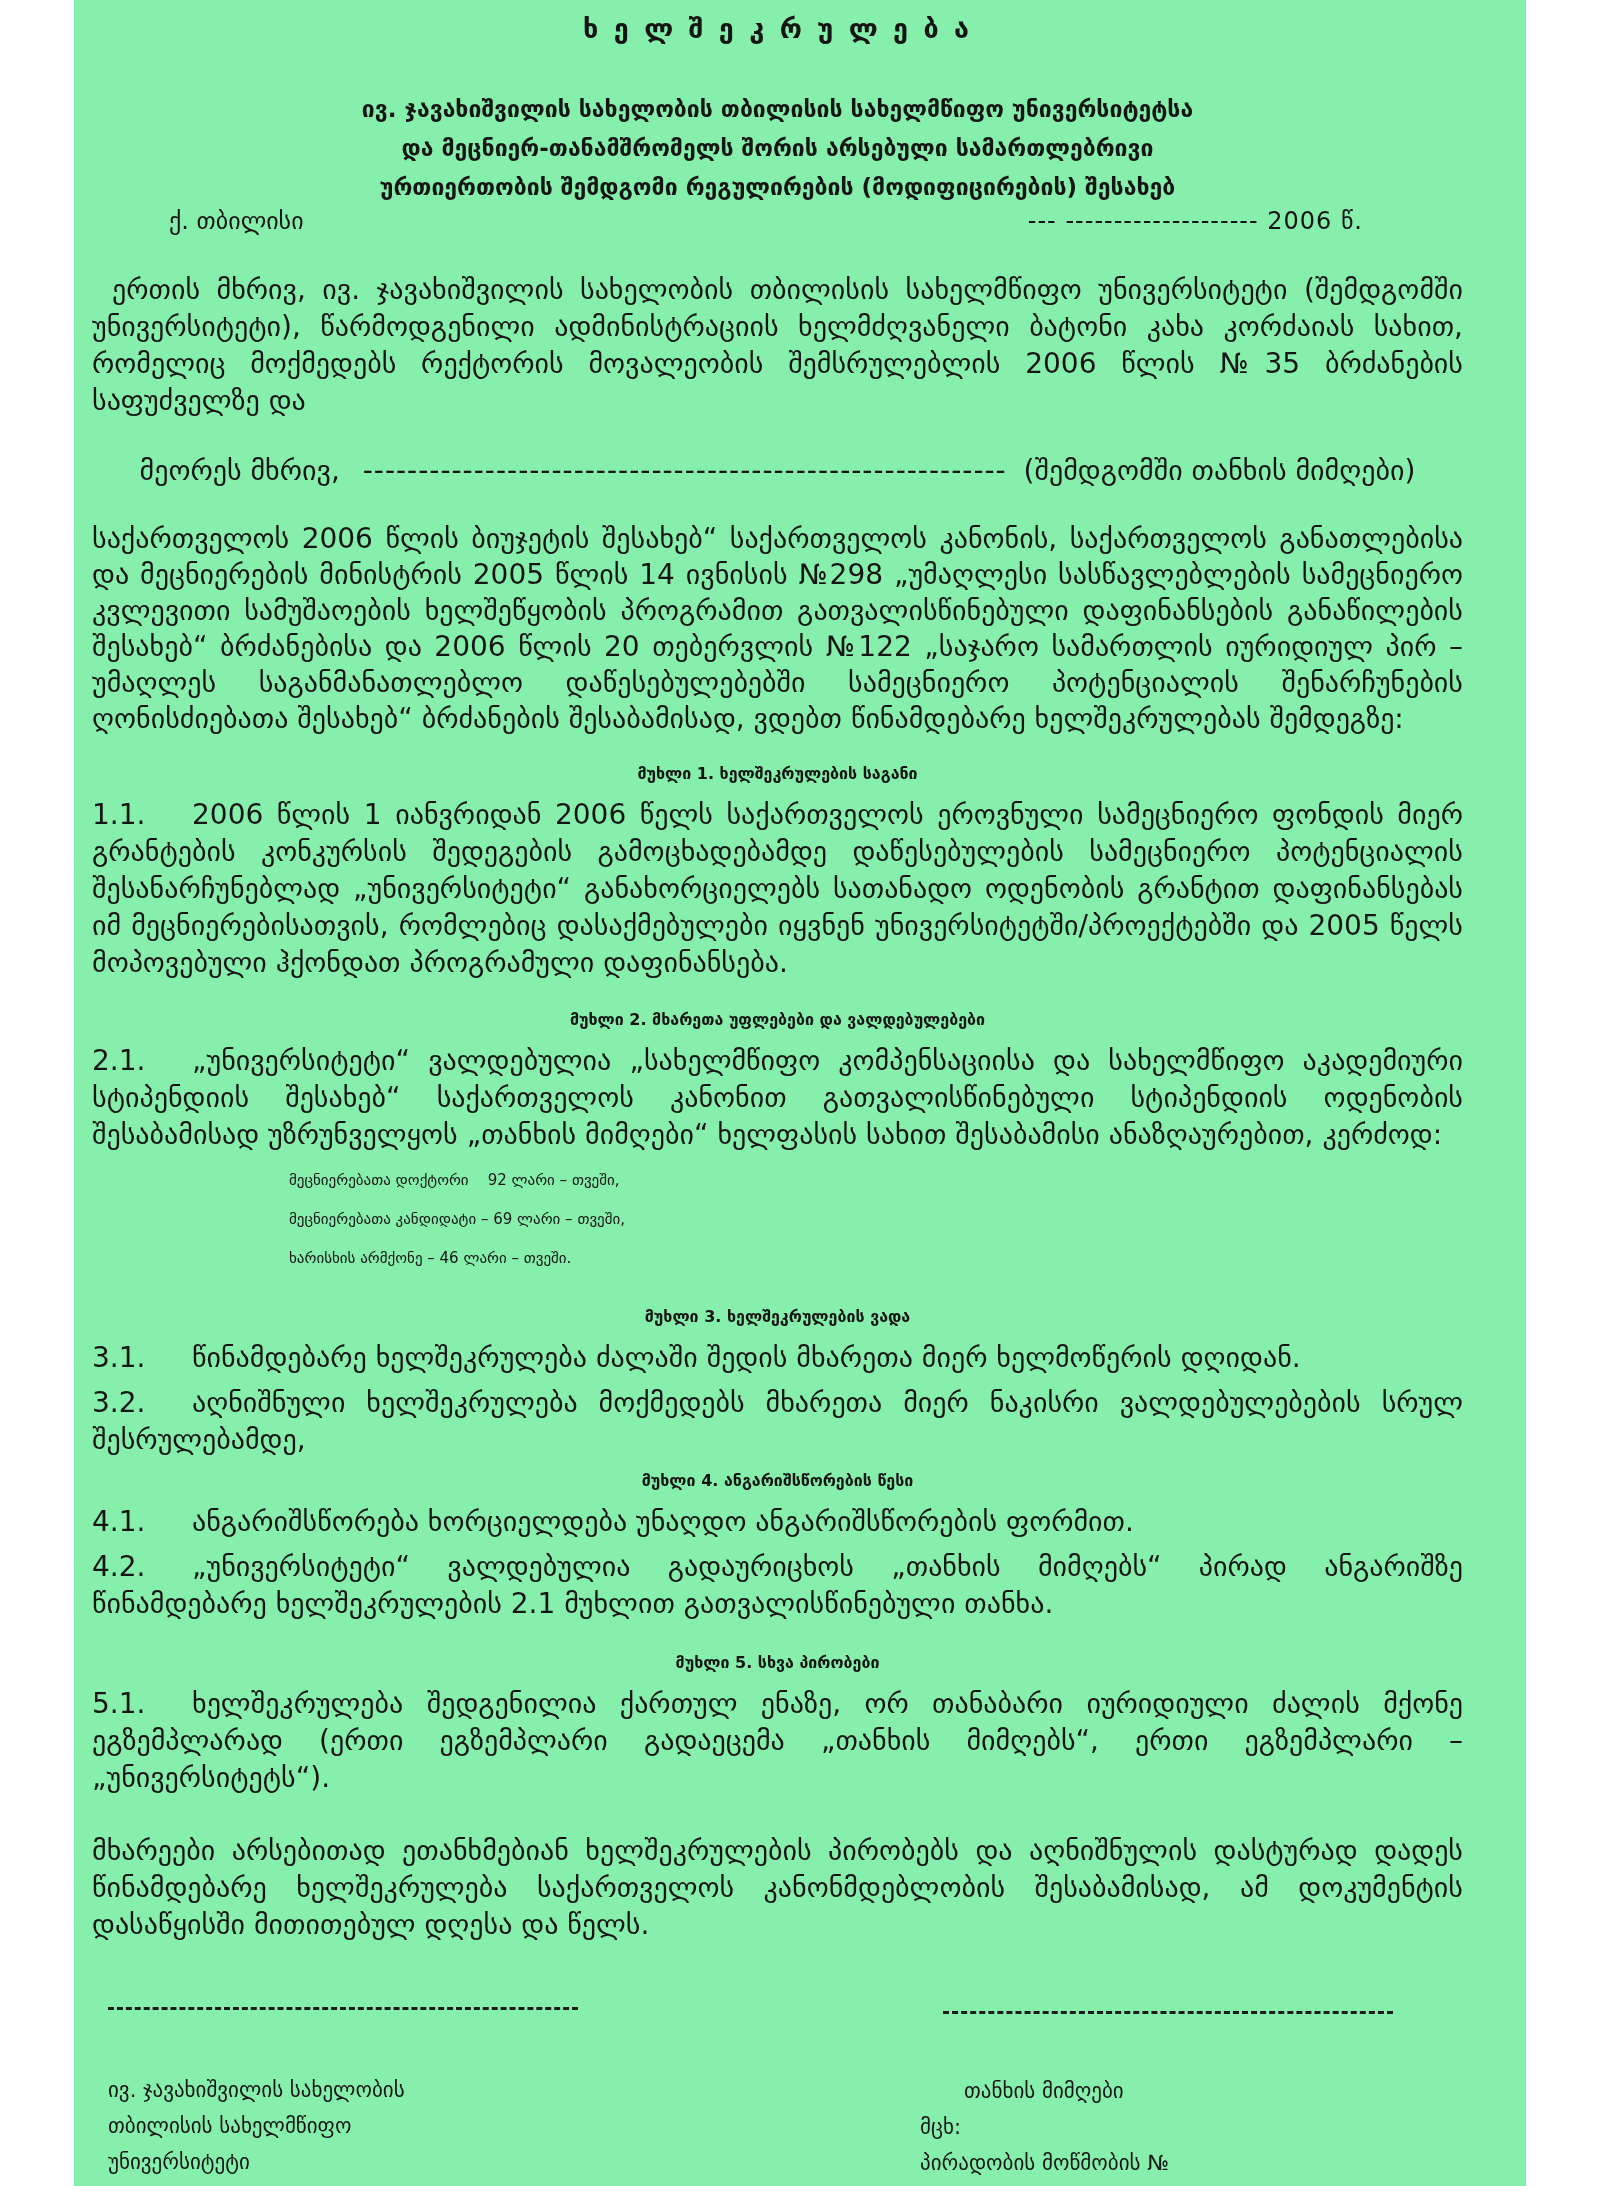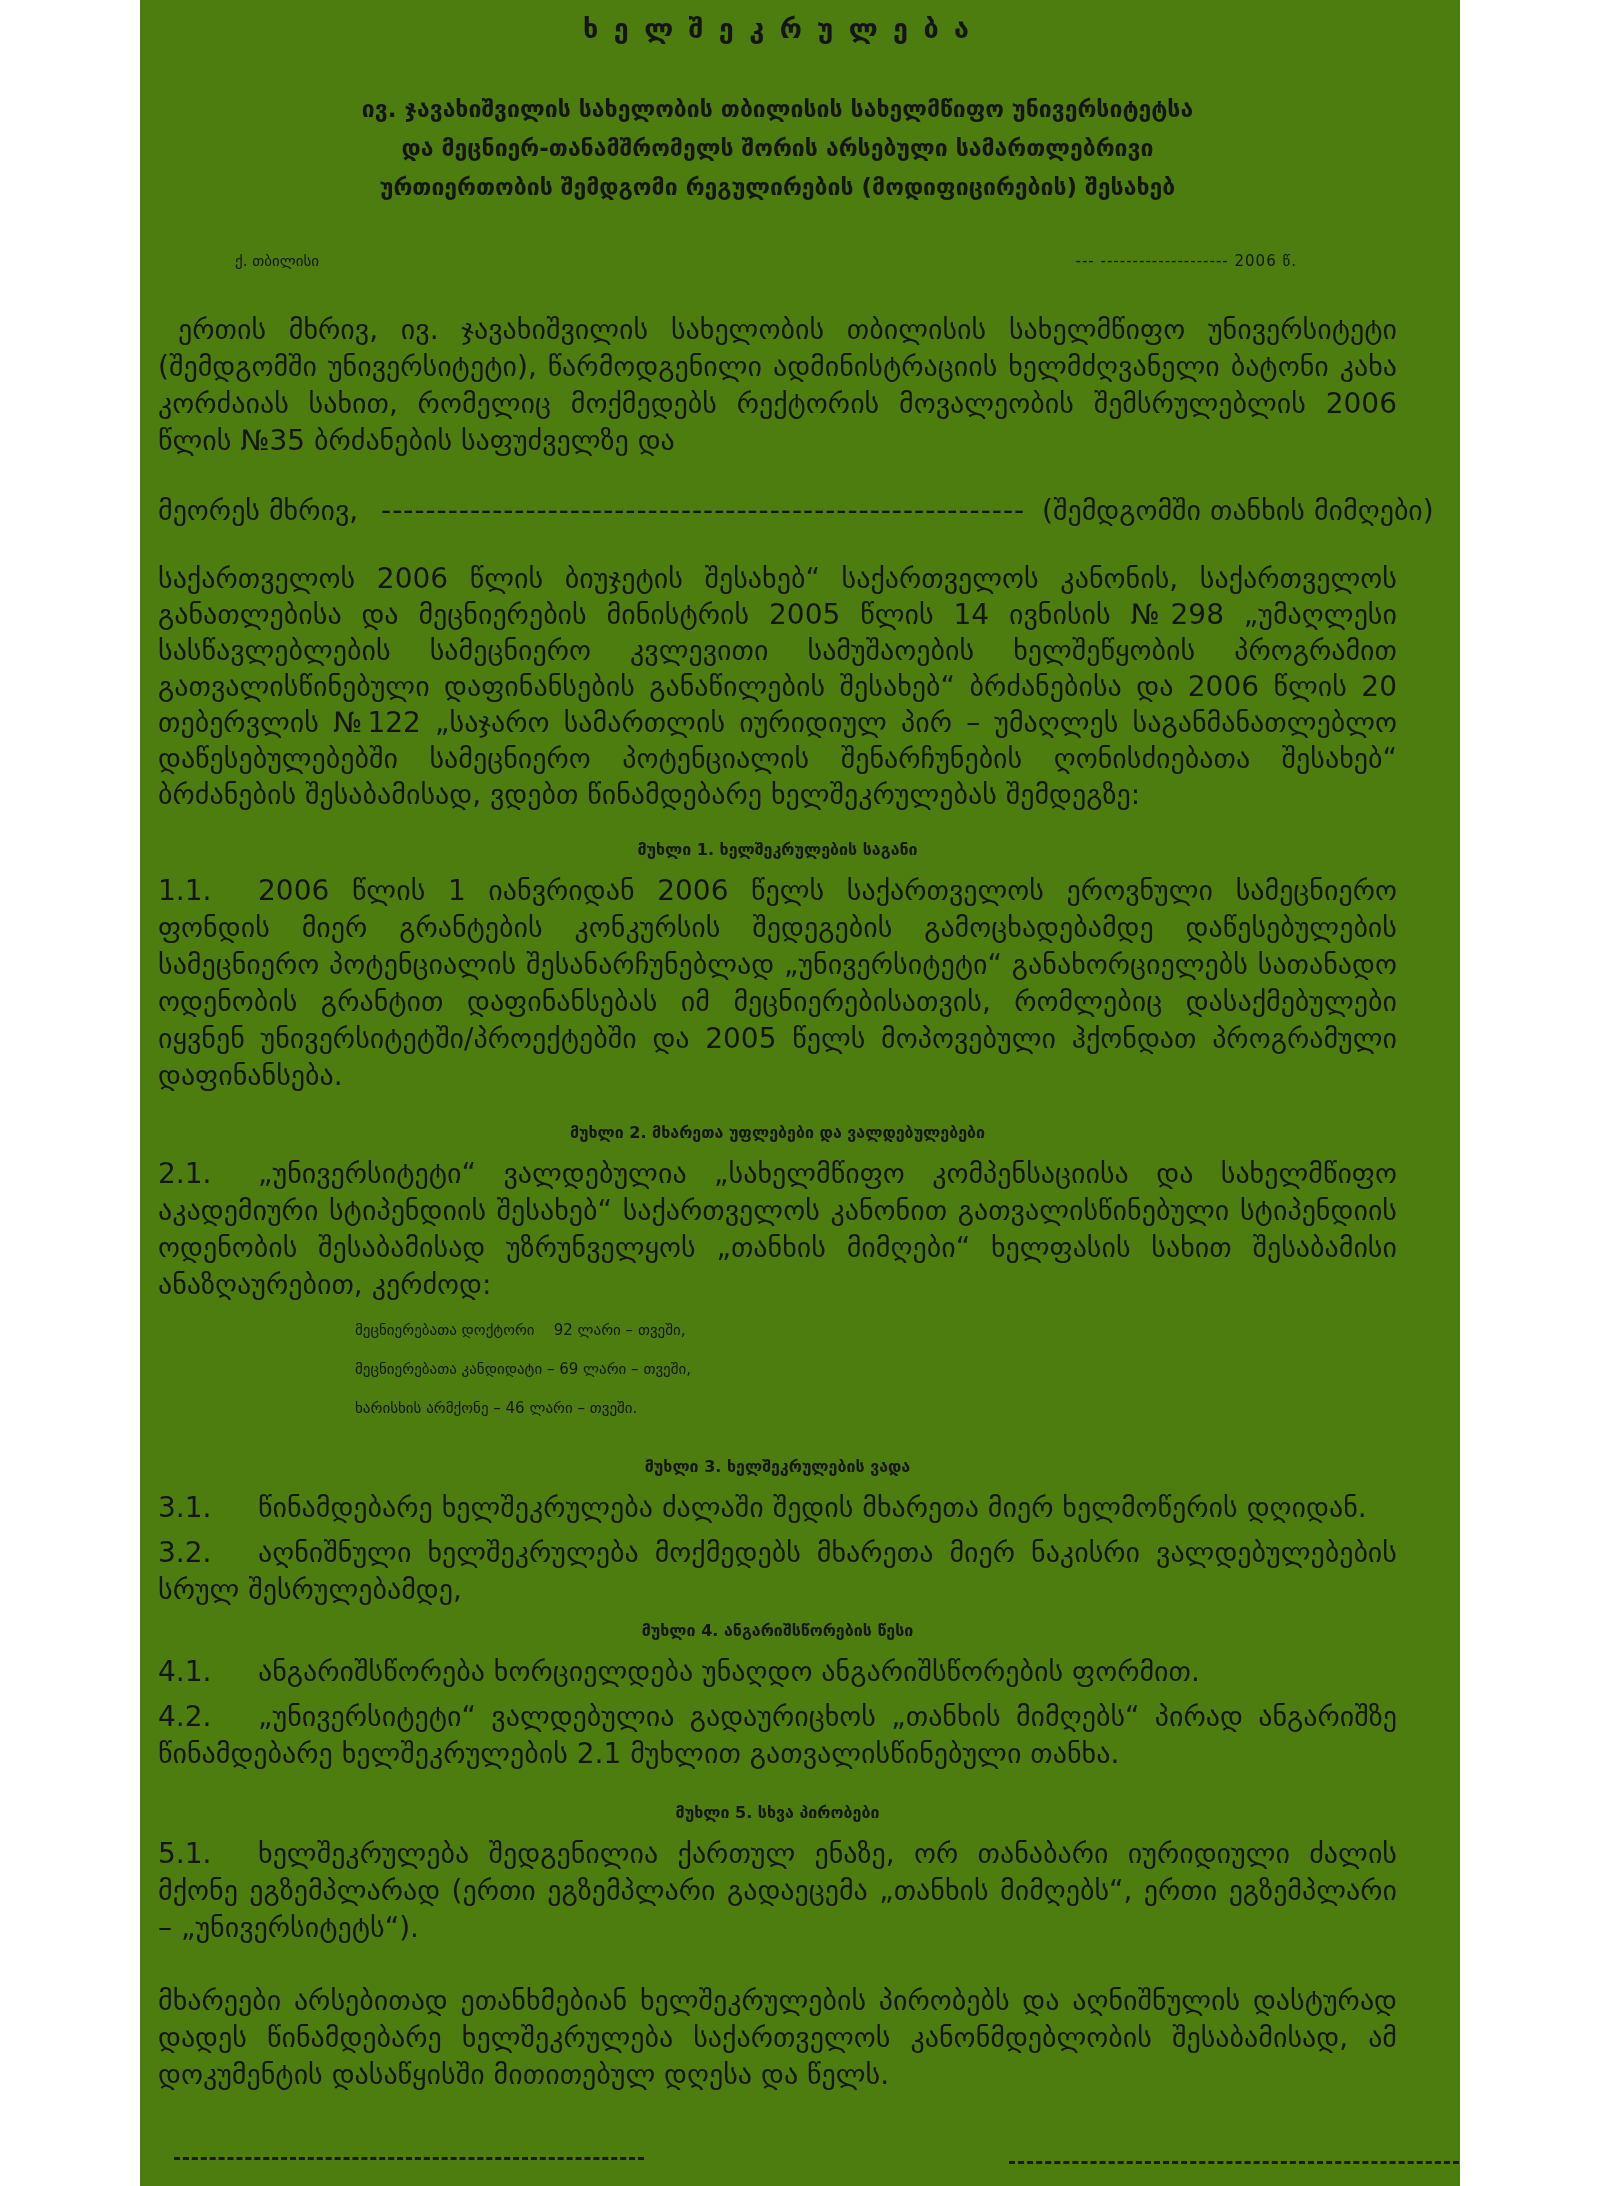--- a/index.html
+++ b/index.html
@@ -1,21 +1,21 @@
 <!DOCTYPE html>
 <html><head>
 <meta charset="utf-8">
 <style>
   html, body { margin:0; padding:0; background:#ffffff; }
   .page {
     position: relative;
-    width: 1320px;
+    width: 1452px;
     height: 2186px;
     margin: 0 auto;
-    background: #4d7c0f;
+    background: #86efac;
     color: #151515;
     font-family: "DejaVu Sans", sans-serif;
     box-sizing: border-box;
     padding: 12px 55px 0 10px;
     overflow: hidden;
   }
   .title {
     text-align: center;
     font-size: 27px;
     font-weight: bold;
@@ -23,25 +23,24 @@
     line-height: 34px;
   }
   .subtitle {
     margin-top: 44px;
     text-align: center;
     font-weight: bold;
     font-size: 23px;
     line-height: 39px;
   }
   .place-date {
-    margin-top: 40px;
     display: flex;
     justify-content: space-between;
     align-items: baseline;
-    font-size: 15px;
+    font-size: 24px;
     line-height: 28px;
   }
   .place { margin-left: 85px; }
   .date  { margin-right: 108px; letter-spacing: 1px; }
   .para {
     font-size: 28px;
     line-height: 37px;
     margin: 8px;
     text-align: justify;
   }

